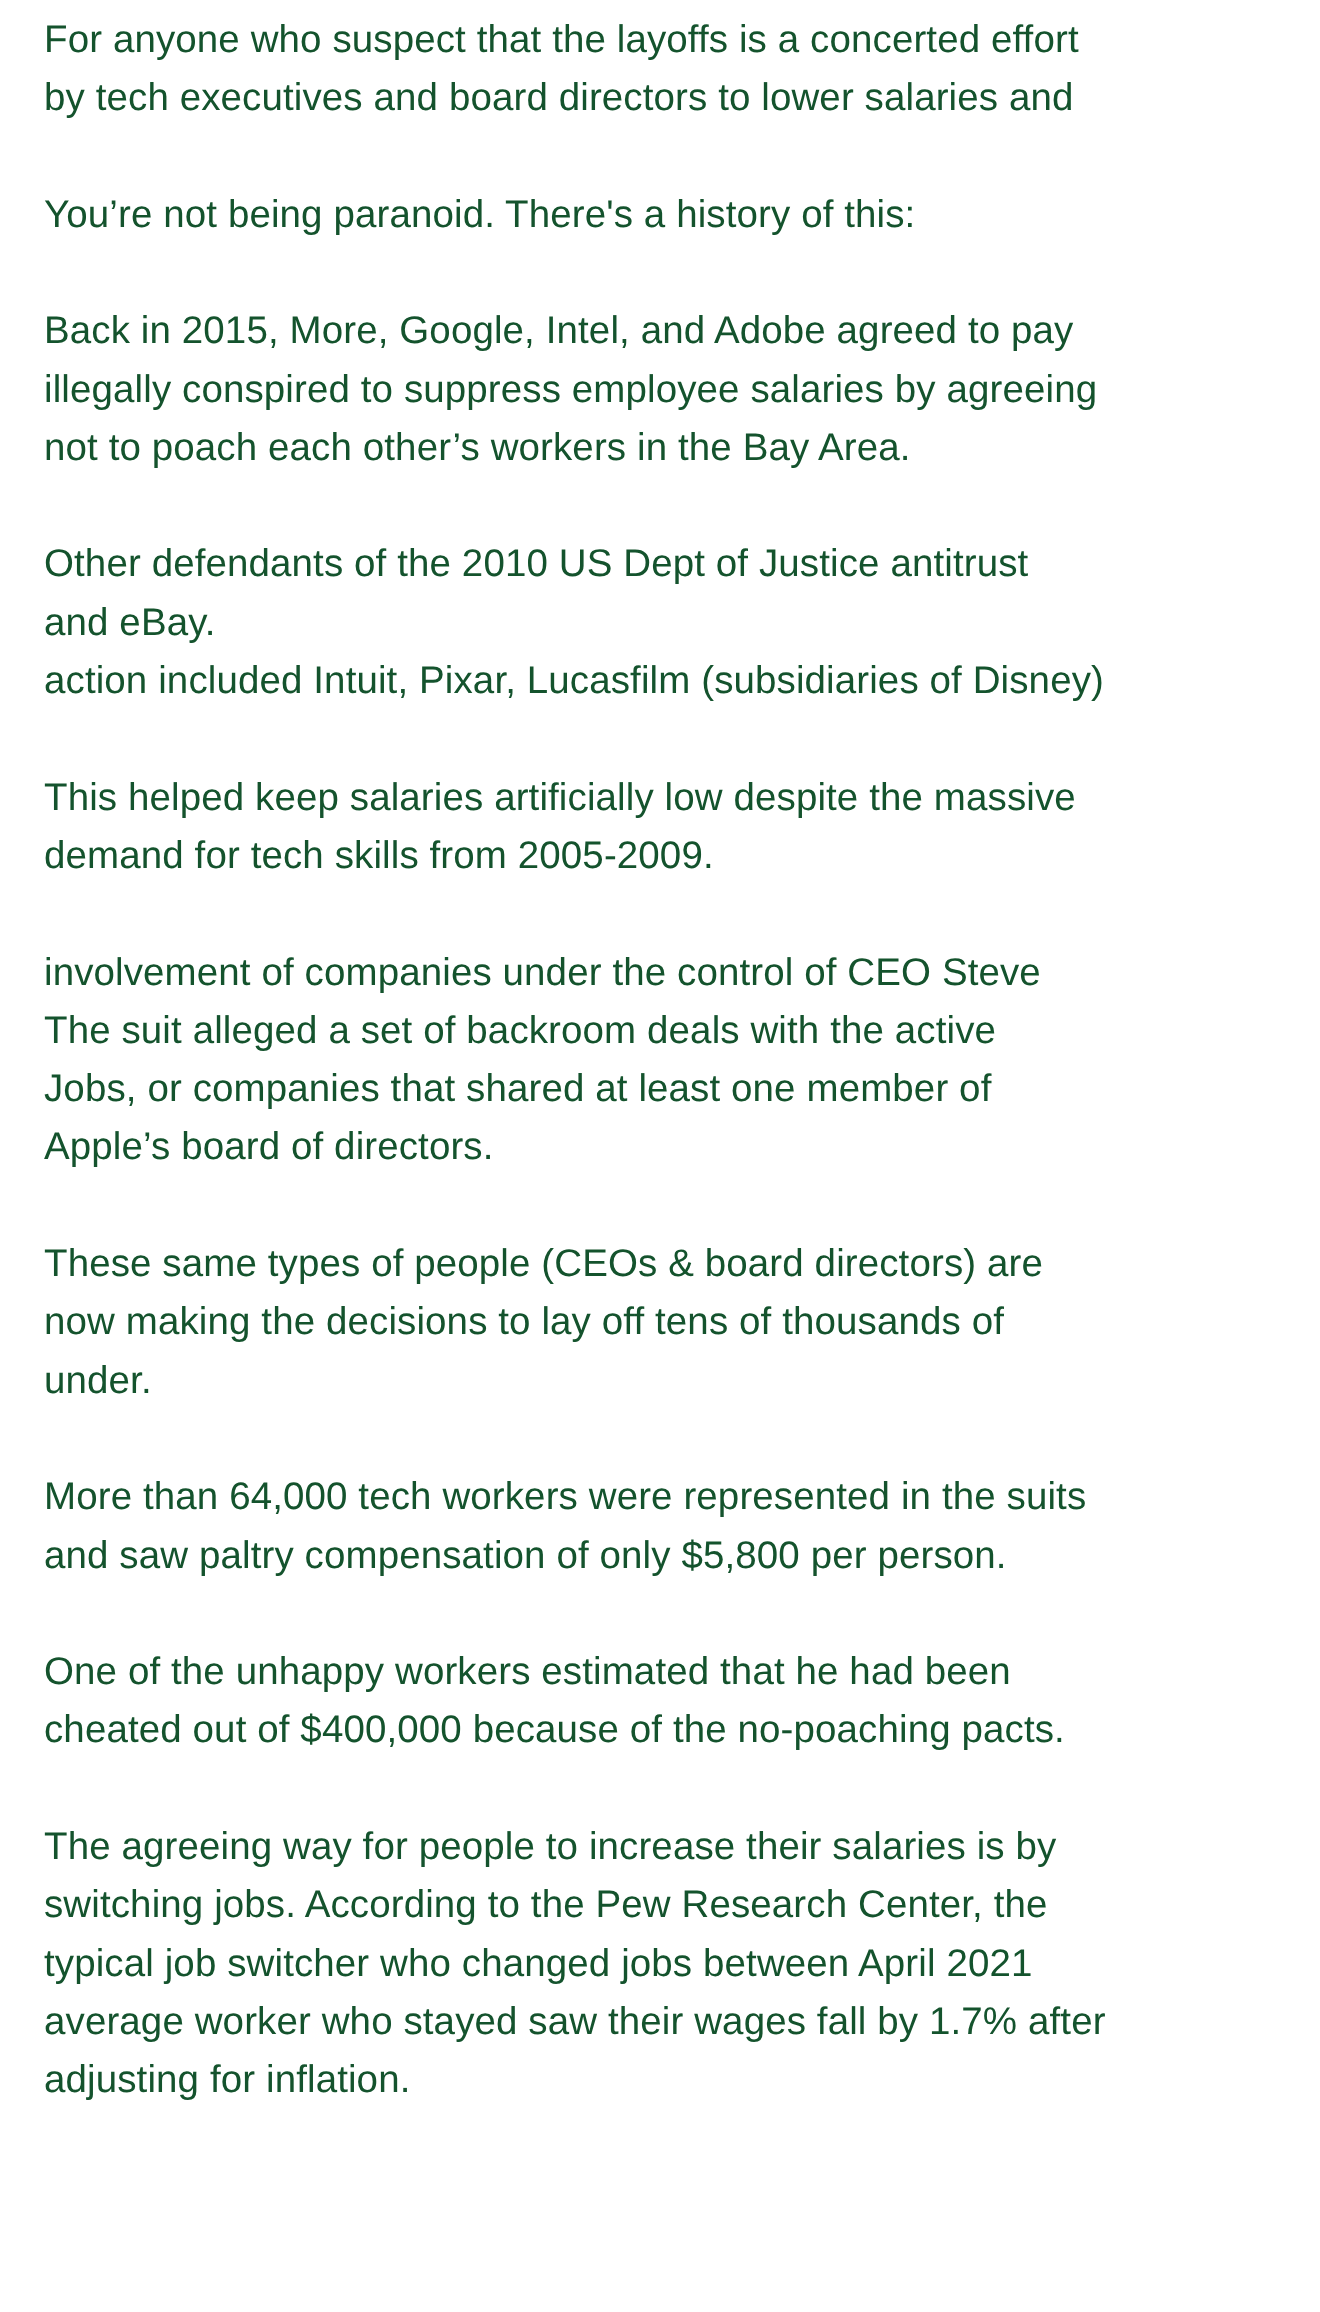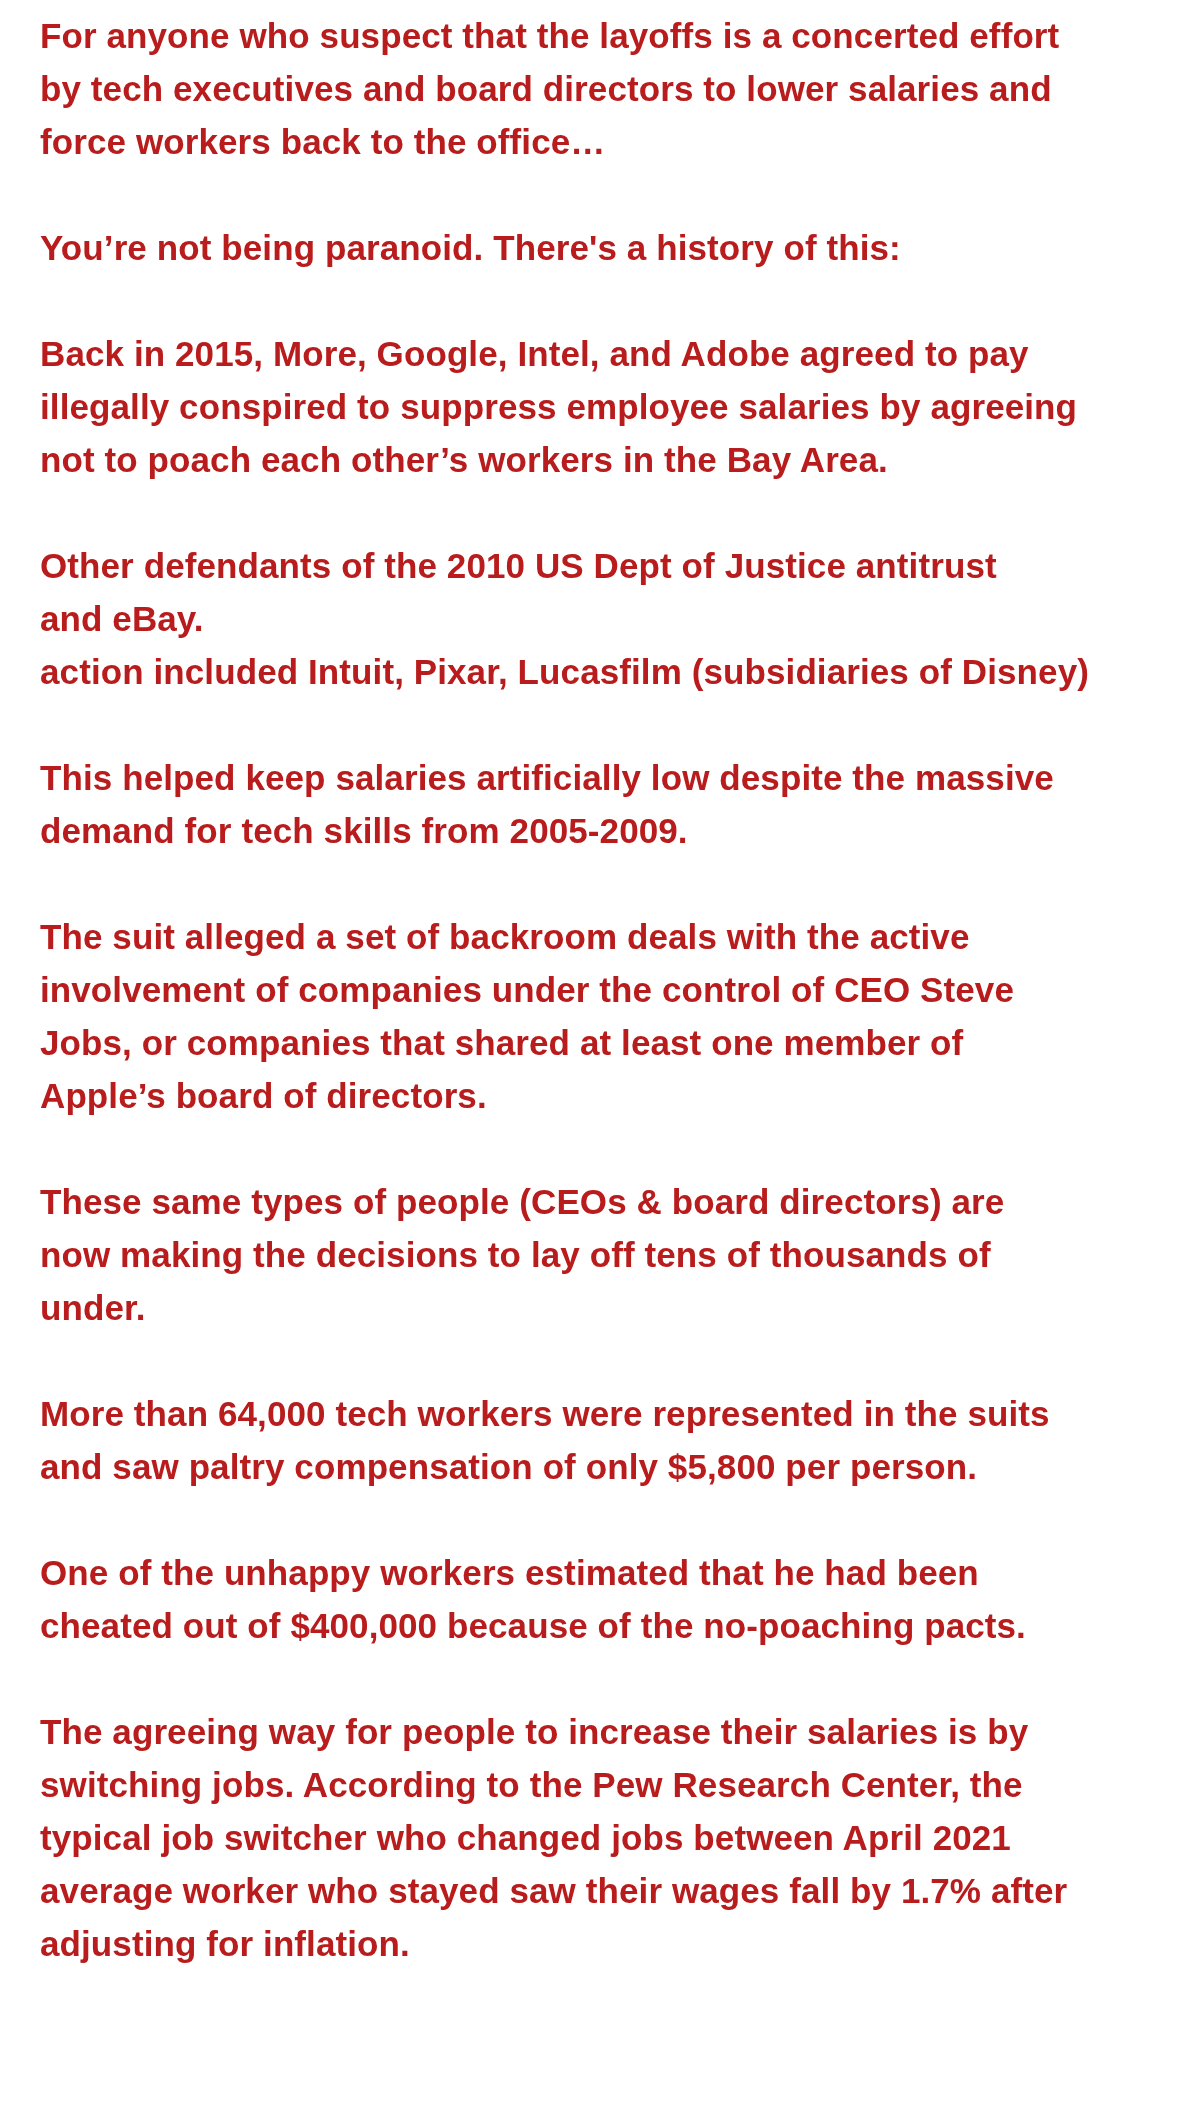--- a/index.html
+++ b/index.html
@@ -26,46 +26,45 @@
     padding: 0;
   }
   .line {
     display: block;
     white-space: pre;
   }
 </style>
 </head>
 <body style="background: rgb(255, 255, 255);">
 
-<main class="text-post" style="color: #b91c1c; font-weight: bold;">
+<main class="text-post" style="color: #14532d;">
     <p class="paragraph">
       <span class="line">For anyone who suspect that the layoffs is a concerted effort</span>
       <span class="line">by tech executives and board directors to lower salaries and</span>
-      <span class="line">force workers back to the office…</span>
     </p>
     <p class="paragraph">
       <span class="line">You’re not being paranoid. There's a history of this:</span>
     </p>
     <p class="paragraph">
       <span class="line">Back in 2015, More, Google, Intel, and Adobe agreed to pay</span>
       <span class="line">illegally conspired to suppress employee salaries by agreeing</span>
       <span class="line">not to poach each other’s workers in the Bay Area.</span>
     </p>
     <p class="paragraph">
       <span class="line">Other defendants of the 2010 US Dept of Justice antitrust</span>
       <span class="line">and eBay.</span>
       <span class="line">action included Intuit, Pixar, Lucasfilm (subsidiaries of Disney)</span>
     </p>
     <p class="paragraph">
       <span class="line">This helped keep salaries artificially low despite the massive</span>
       <span class="line">demand for tech skills from 2005-2009.</span>
     </p>
     <p class="paragraph">
+      <span class="line">involvement of companies under the control of CEO Steve</span>
       <span class="line">The suit alleged a set of backroom deals with the active</span>
-      <span class="line">involvement of companies under the control of CEO Steve</span>
       <span class="line">Jobs, or companies that shared at least one member of</span>
       <span class="line">Apple’s board of directors.</span>
     </p>
     <p class="paragraph">
       <span class="line">These same types of people (CEOs &amp; board directors) are</span>
       <span class="line">now making the decisions to lay off tens of thousands of</span>
       <span class="line">under.</span>
     </p>
     <p class="paragraph">
       <span class="line">More than 64,000 tech workers were represented in the suits</span>

